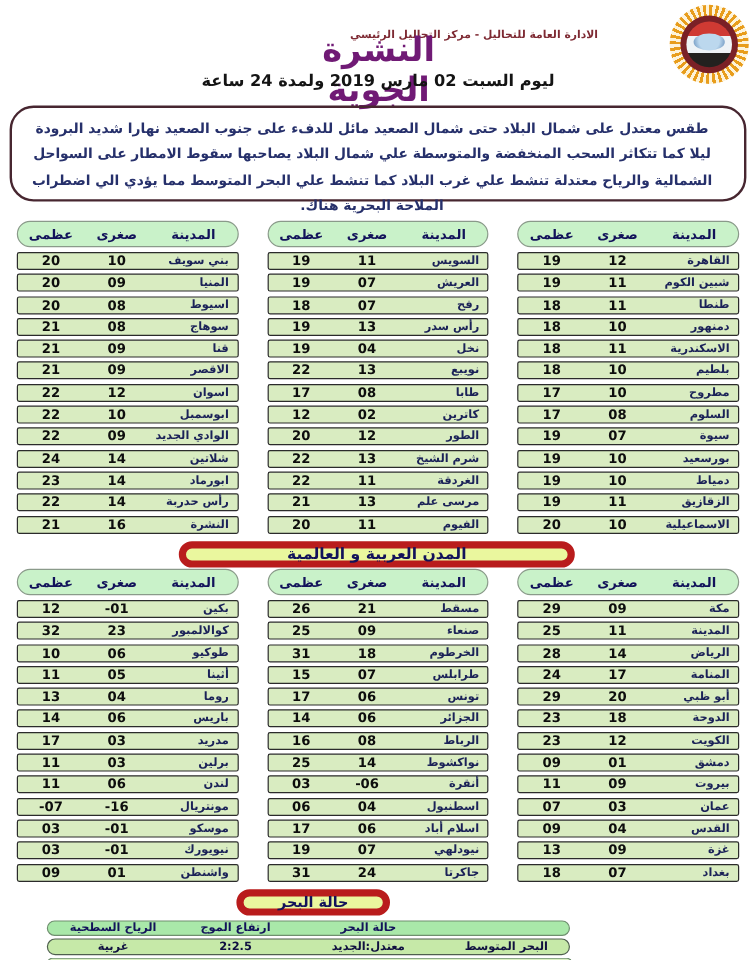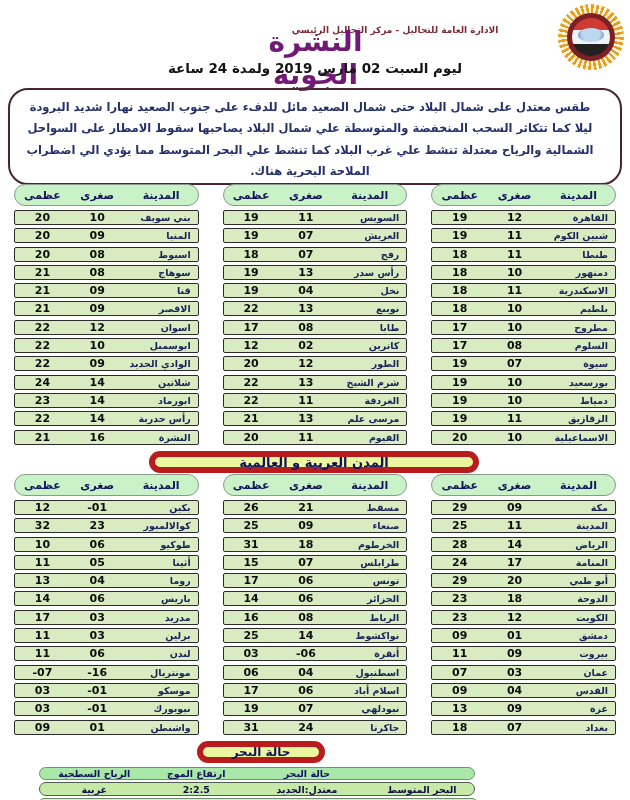--- a/index.html
+++ b/index.html
@@ -18,21 +18,21 @@
   .org{position:absolute;top:20px;right:80px;width:310px;text-align:center;}
   .org-name{font-size:15px;font-weight:700;color:#1b1b4e;}
   .org-sub{margin-top:5px;font-size:9px;font-weight:700;color:#7e2a33;}
   .btitle{position:absolute;top:25px;left:228px;width:175px;text-align:center;
         font-size:28px;font-weight:700;color:#701a75;}
   .bdate{position:absolute;top:60px;left:150px;width:330px;text-align:center;
         font-size:13.5px;font-weight:700;color:#141414;}
   .ema{position:absolute;top:26px;left:52px;width:140px;text-align:center;direction:ltr;
         font-family:"Liberation Serif",serif;font-size:15px;font-weight:700;color:#1b1b52;line-height:1.45;}
   
-  .forecast{position:absolute;top:88px;left:8px;right:8px;height:97px;box-sizing:border-box;
+  .forecast{position:absolute;top:88px;left:8px;right:8px;height:80px;box-sizing:border-box;
         border:2px solid #472630;border-radius:20px;padding:7px 26px 0 16px;}
   .ftext{font-size:11.5px;font-weight:700;color:#26306b;line-height:1.85;text-align:center;}
   
   .tables{position:absolute;left:14px;right:14px;display:grid;
         grid-template-columns:repeat(3,1fr);column-gap:24px;}
   .t1{top:184px;} .t2{top:474px;}
   .tpill{height:22px;box-sizing:border-box;background:#c9f2c9;border:1px solid #8a9a8a;
         border-radius:12px;display:flex;align-items:center;margin-bottom:4px;
         font-size:11px;font-weight:700;color:#12125a;}
   .trow{height:15px;box-sizing:border-box;background:#d9ecc1;border:1px solid #2b2b2b;

